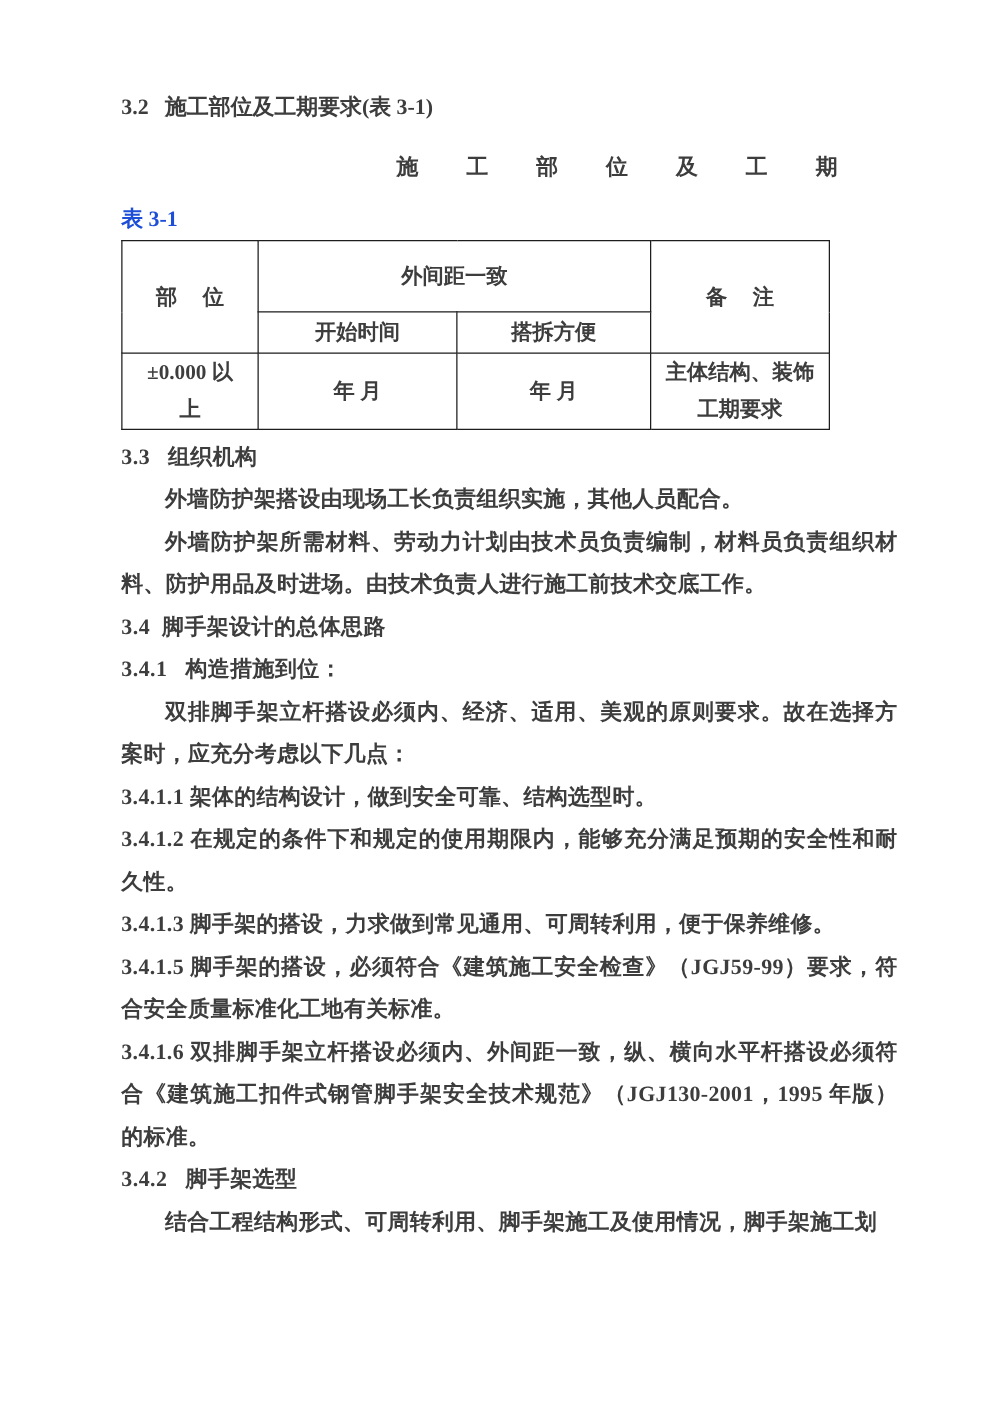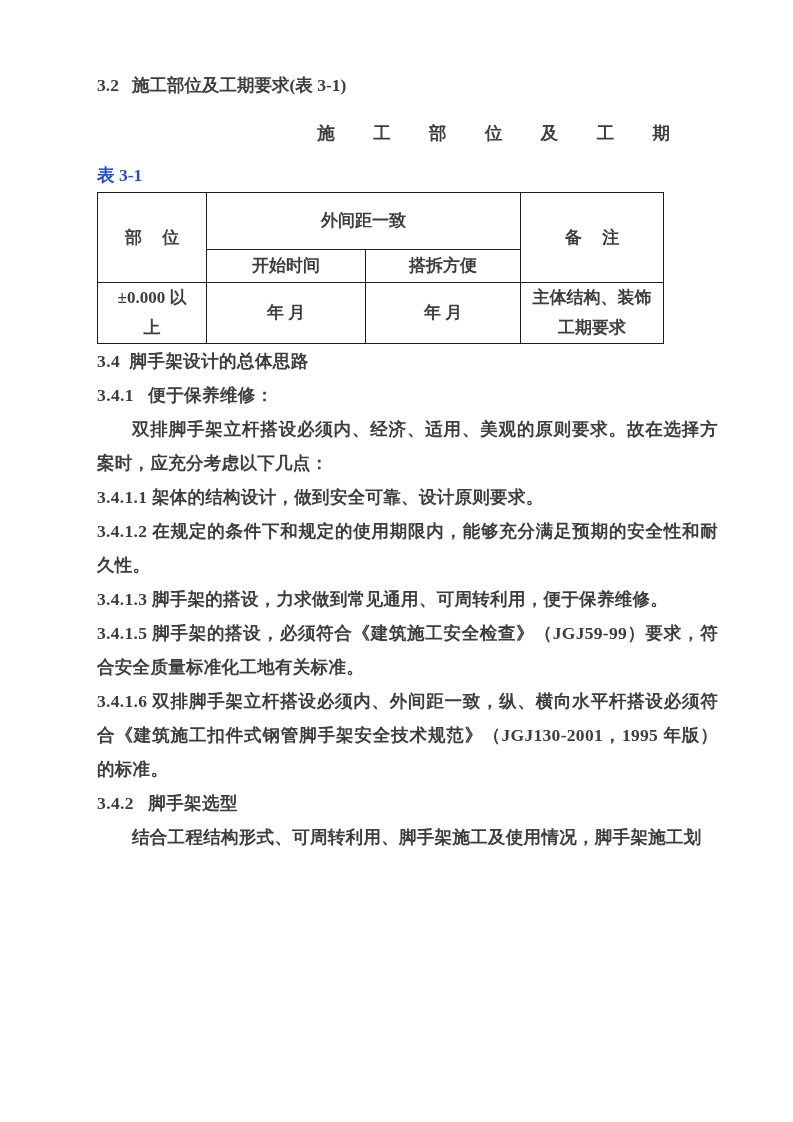--- a/index.html
+++ b/index.html
@@ -158,29 +158,34 @@
           <span>年    月</span>
         </td>
         <td class="cell-body cell-two-line">
           <div>主体结构、装饰</div>
           <div>工期要求</div>
         </td>
       </tr>
     </tbody>
   </table>
 
+  <div class="after-table">
+    <div class="line">3.3   组织机构</div>
+    <div class="para indent">外墙防护架搭设由现场工长负责组织实施，其他人员配合。</div>
+    <div class="para indent">外墙防护架所需材料、劳动力计划由技术员负责编制，材料员负责组织材料、防护用品及时进场。由技术负责人进行施工前技术交底工作。</div>
+  </div>
 
   <div class="body-block">
     <div class="line">3.4  脚手架设计的总体思路</div>
 
-    <div class="line">3.4.1   便于保养维修：</div>
+    <div class="line">3.4.1   构造措施到位：</div>
 
     <div class="para indent">双排脚手架立杆搭设必须内、经济、适用、美观的原则要求。故在选择方案时，应充分考虑以下几点：</div>
 
-    <div class="para">3.4.1.1   架体的结构设计，做到安全可靠、设计原则要求。</div>
+    <div class="para">3.4.1.1   架体的结构设计，做到安全可靠、结构选型时。</div>
     <div class="para">3.4.1.2   在规定的条件下和规定的使用期限内，能够充分满足预期的安全性和耐久性。</div>
     <div class="para">3.4.1.3   脚手架的搭设，力求做到常见通用、可周转利用，便于保养维修。</div>
     <div class="para">3.4.1.5   脚手架的搭设，必须符合《建筑施工安全检查》（JGJ59-99）要求，符合安全质量标准化工地有关标准。</div>
     <div class="para">3.4.1.6   双排脚手架立杆搭设必须内、外间距一致，纵、横向水平杆搭设必须符合《建筑施工扣件式钢管脚手架安全技术规范》（JGJ130-2001，1995 年版）的标准。</div>
 
     <div class="line">3.4.2   脚手架选型</div>
     <div class="para indent">结合工程结构形式、可周转利用、脚手架施工及使用情况，脚手架施工划</div>
   </div>
 
 </div>

